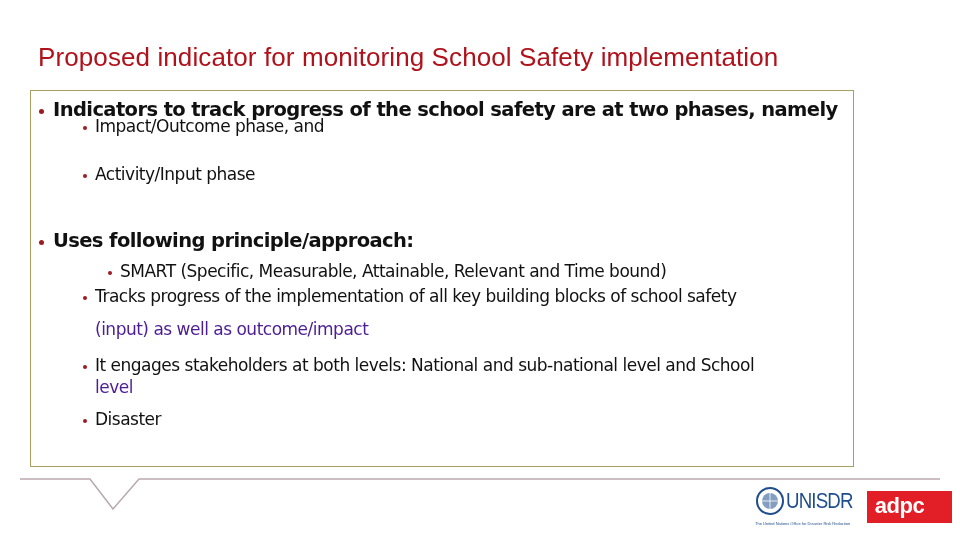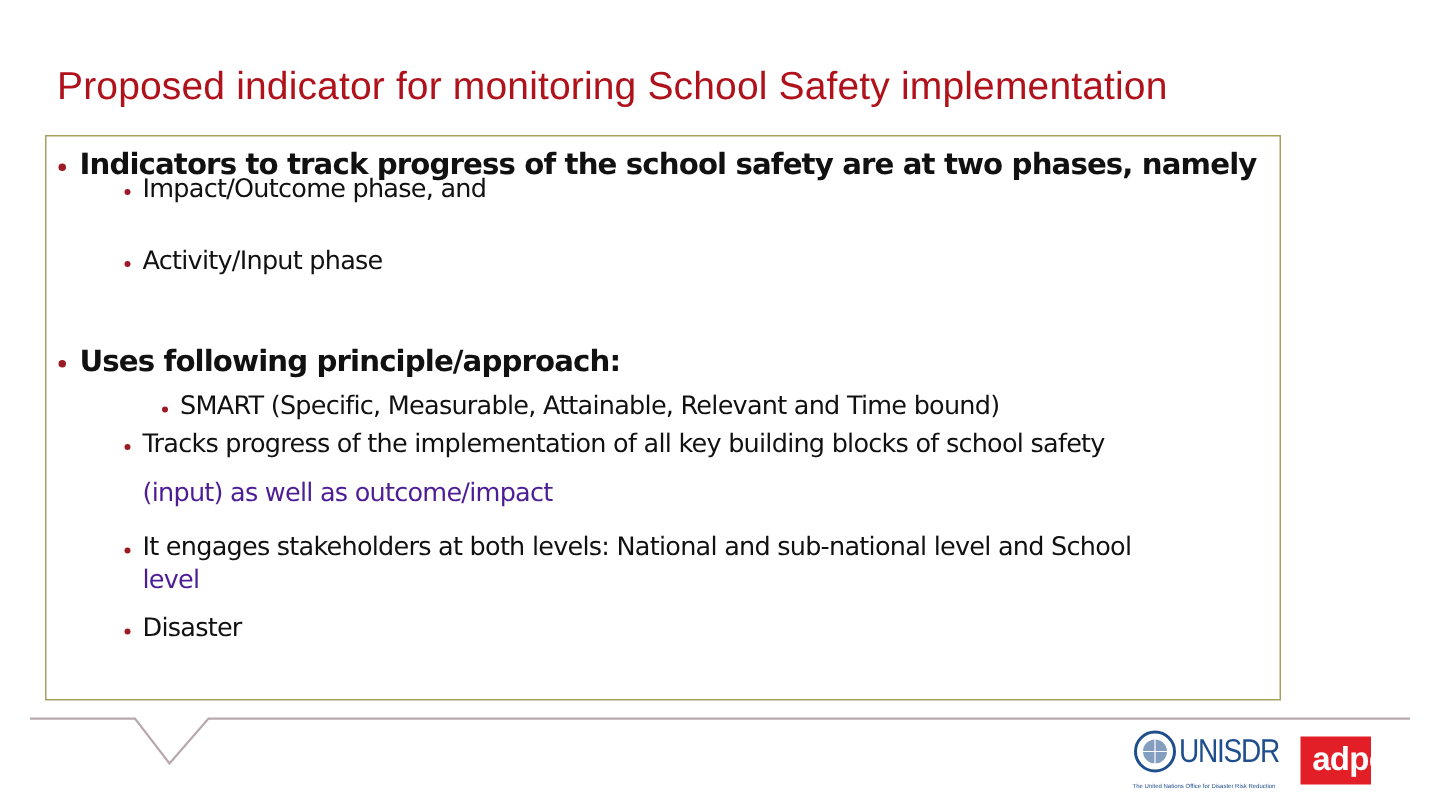--- a/index.html
+++ b/index.html
@@ -48,21 +48,21 @@
       position: absolute; left: 31px; top: 2px;
       font-family: "Liberation Sans", sans-serif; font-size: 22px;
       color: #1f4e8c; letter-spacing: -1px; transform: scaleX(0.85); transform-origin: left;
     }
     .unisdr-sub {
       position: absolute; left: 0; top: 35px; width: 110px;
       font-family: "Liberation Sans", sans-serif; font-size: 4px; color: #1f4e8c;
       white-space: nowrap;
     }
     .logo-adpc {
-      position: absolute; left: 867px; top: 491px; width: 47px; height: 32px;
+      position: absolute; left: 867px; top: 491px; width: 85px; height: 32px;
       background: #e21f26;
     }
     .adpc-text {
       position: absolute; left: 0; top: 2px; width: 65px; text-align: center;
       font-family: "Liberation Sans", sans-serif; font-weight: bold; font-size: 22px;
       color: #ffffff; letter-spacing: -0.5px;
     }
   </style>
 </head>
 <body>

